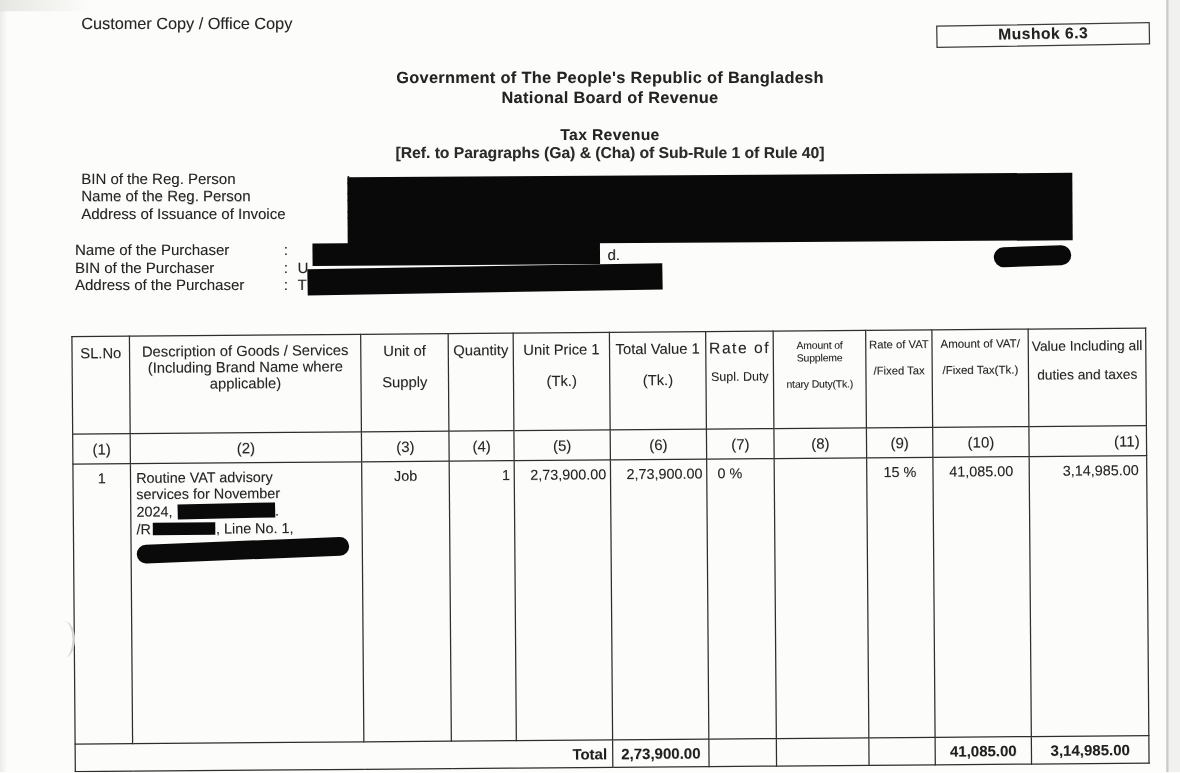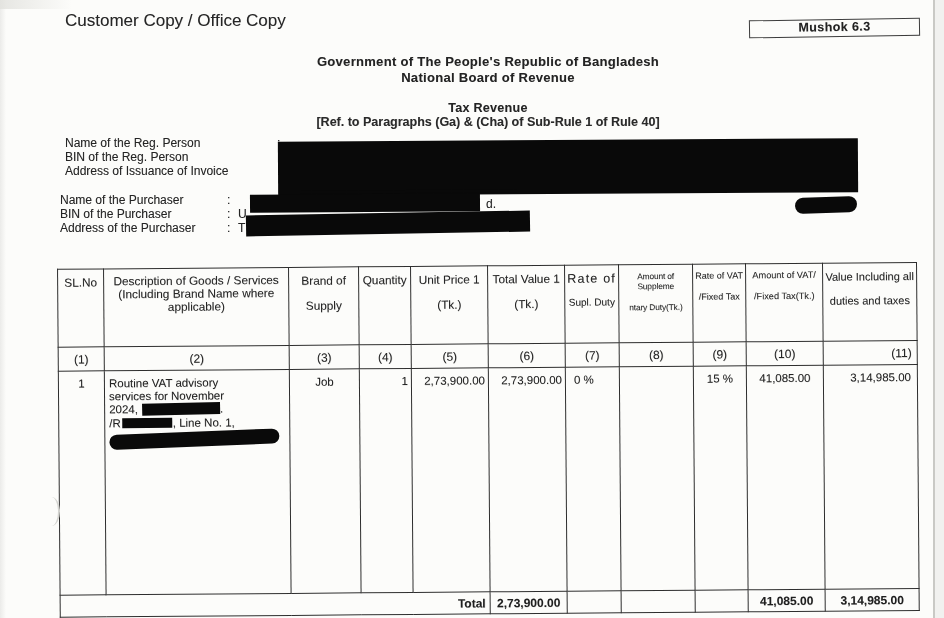--- a/index.html
+++ b/index.html
@@ -16,21 +16,21 @@
   .edge-left   { position:absolute; left:0; top:0; width:6px; height:618px;
                  background:linear-gradient(to right,#ebebe9,rgba(252,252,250,0)); z-index:1; }
   .corner-tl   { position:absolute; left:0; top:0; width:72px; height:9px;
                  background:linear-gradient(to right,#e2e2de,rgba(252,252,250,0)); opacity:.85; z-index:1; }
   .edge-line-right { position:absolute; left:933px; top:0; width:2px; height:618px; background:#c9c9c5; z-index:1; }
   .edge-band-right { position:absolute; left:935px; top:0; width:9px; height:618px; background:#f1f1ef; z-index:1; }
   .artifact-notch  { position:absolute; left:43px; top:497px; width:17px; height:29px;
                  background:#fcfcfa; border-radius:50%; border-right:2px solid #d4d4d0; z-index:6; }
 
   
-  .copy-label { position:absolute; left:65px; top:11px; font-size:17px; color:#262626; }
+  .copy-label { position:absolute; left:65px; top:11px; font-size:13px; color:#262626; }
   .mushok-box { position:absolute; left:749px; top:19px; width:171px; height:18px;
                 border:1.6px solid #3c3c3c; transform:rotate(-0.9deg);
                 text-align:center; line-height:15px; font-weight:bold; font-size:12.5px;
                 letter-spacing:0.4px; color:#222; background:#fcfcfa; }
 
   
   .center-head { position:absolute; left:32px; top:54px; width:912px; text-align:center; }
   .gov   { font-weight:bold; font-size:13px; letter-spacing:0.3px; line-height:15.5px; color:#232323; }
   .title { font-weight:bold; font-size:12.5px; margin-top:16px; letter-spacing:0.3px; color:#232323; }
   .ref   { font-weight:600; font-size:12.5px; line-height:14.5px; color:#2a2a2a; }
@@ -112,25 +112,25 @@
 
   <div class="center-head">
     <div class="gov">Government of The People's Republic of Bangladesh</div>
     <div class="gov">National Board of Revenue</div>
     <div class="title">Tax Revenue</div>
     <div class="ref">[Ref. to Paragraphs (Ga) &amp; (Cha) of Sub-Rule 1 of Rule 40]</div>
   </div>
 
   <div class="info-block seller-block">
     <div class="info-row">
+      <span class="lbl">BIN of the Reg. Person</span>
+      <span class="colon">:</span>
+    </div>
+    <div class="info-row">
       <span class="lbl">Name of the Reg. Person</span>
-      <span class="colon">:</span>
-    </div>
-    <div class="info-row">
-      <span class="lbl">BIN of the Reg. Person</span>
       <span class="colon">:</span>
     </div>
     <div class="info-row">
       <span class="lbl">Address of Issuance of Invoice</span>
       <span class="colon">:</span>
     </div>
   </div>
 
   <div class="info-block buyer-block">
     <div class="info-row">
@@ -169,21 +169,21 @@
           <col style="width:54px">
           <col style="width:74px">
         <col style="width:53px">
           <col style="width:77px">
           <col style="width:94px">
       </colgroup>
       <tbody>
           <tr class="head-row">
         <th><span class="ht">SL.No</span></th>
         <th class="head-desc"><span class="ht">Description of Goods / Services</span><span class="hb">(Including Brand Name where applicable)</span></th>
-        <th class="gap"><span class="ht">Brand of</span><span class="hb">Supply</span></th>
+        <th class="gap"><span class="ht">Unit of</span><span class="hb">Supply</span></th>
         <th><span class="ht">Quantity</span></th>
         <th class="gap"><span class="ht">Unit Price 1</span><span class="hb">(Tk.)</span></th>
         <th class="gap"><span class="ht">Total Value 1</span><span class="hb">(Tk.)</span></th>
         <th class="gap c6"><span class="ht">Rate of</span><span class="hb">Supl. Duty</span></th>
         <th class="gap c7"><span class="ht">Amount of Suppleme</span><span class="hb">ntary Duty(Tk.)</span></th>
         <th class="gap c8"><span class="ht">Rate of VAT</span><span class="hb">/Fixed Tax</span></th>
         <th class="gap c9"><span class="ht">Amount of VAT/</span><span class="hb">/Fixed Tax(Tk.)</span></th>
         <th class="gap c10"><span class="ht">Value Including all</span><span class="hb">duties and taxes</span></th>
       </tr>
       <tr class="num-row">

